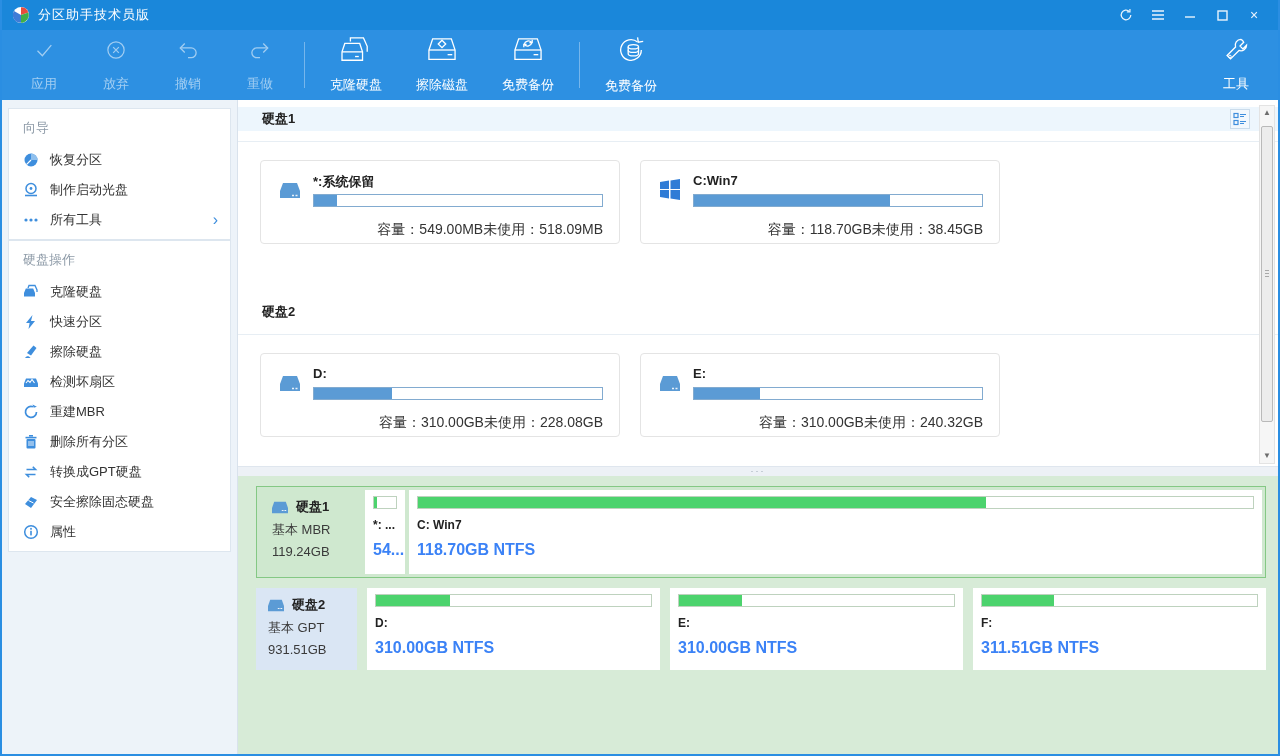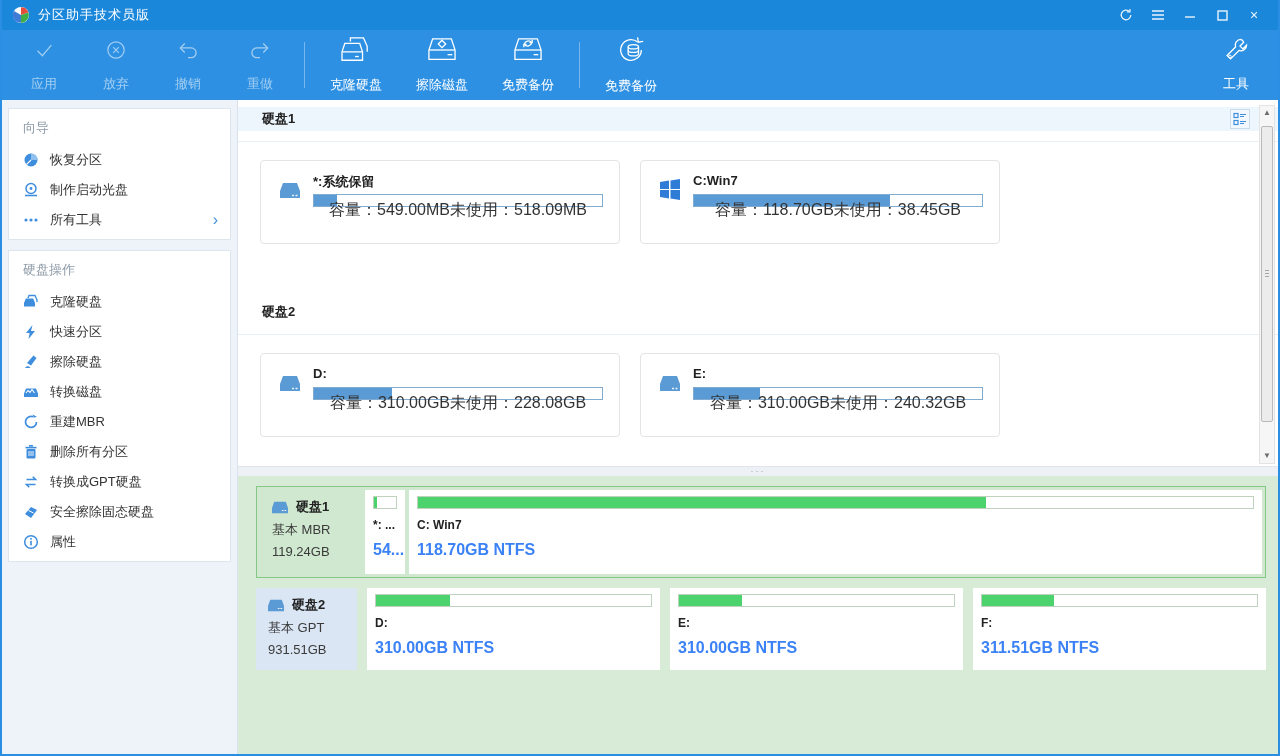--- a/index.html
+++ b/index.html
@@ -22,40 +22,40 @@
   .tb-btn .lbl { font-size:13px; }
   .tb-btn.disabled { opacity:.55; }
   .tb-sep { width:1px; height:46px; background:rgba(255,255,255,.35); margin:0 8px; }
   .tb-right { margin-left:auto; }
 
   
   .content { flex:1; display:flex; min-height:0; }
 
   
   .sidebar { width:236px; background:#edf3f9; border-right:1px solid #d9e2ec; padding:8px 6px; overflow:hidden; }
-  .side-card { background:#fff; border:1px solid #dde6ef; margin-bottom:10px; padding-bottom:4px; }
+  .side-card { background:#fff; border:1px solid #dde6ef; padding-bottom:4px; }
   .side-title { color:#8d9aa7; padding:10px 14px 8px; font-size:13px; }
   .side-item { height:30px; display:flex; align-items:center; padding:0 12px 0 14px; gap:11px; cursor:default; }
   .side-item .txt { color:#333; flex:1; white-space:nowrap; }
   .side-item .chev { color:#3e8edd; font-size:16px; line-height:1; }
   .sicon { width:16px; height:16px; flex:0 0 16px; }
 
   
   .main-col { flex:1; display:flex; flex-direction:column; min-width:0; background:#fff; }
   .main-view { height:366px; position:relative; overflow:hidden; padding-top:7px; }
   .disk-header { height:24px; background:#edf6fd; display:flex; align-items:center; padding-left:24px; font-weight:bold; color:#222; }
   .disk-header.plain { background:transparent; }
   .hrule { border-bottom:1px solid #e7eef4; margin:10px 0 0 0; }
   .cards { display:flex; gap:20px; padding:18px 8px 0 22px; }
   .pcard { width:360px; height:84px; border:1px solid #e4e4e4; border-radius:4px; background:#fff; position:relative; }
   .pcard .picon { position:absolute; left:16px; top:16px; width:26px; height:26px; }
   .pcard .pname { position:absolute; left:52px; top:12px; font-weight:bold; color:#222; }
   .card-bar { position:absolute; left:52px; right:16px; top:33px; height:13px; border:1px solid #82abd0; background:#fff; }
   .card-bar > div { height:100%; background:#5b9bd5; }
-  .pstats { position:absolute; left:52px; right:16px; bottom:22px; display:flex; justify-content:center; font-size:16px; color:#333; }
+  .pstats { position:absolute; left:52px; right:16px; bottom:4px; display:flex; justify-content:flex-end; font-size:14px; color:#333; }
 
   .grid-toggle { position:absolute; top:9px; right:28px; width:20px; height:20px; background:#f2f8fd; border:1px solid #cadcec; display:flex; align-items:center; justify-content:center; }
 
   
   .vscroll { position:absolute; top:5px; right:3px; bottom:2px; width:16px; background:#f6f6f6; border:1px solid #e3e3e3; display:flex; flex-direction:column; align-items:center; }
   .vs-arrow { height:14px; width:100%; text-align:center; font-size:8px; color:#6d6d6d; line-height:14px; }
   .vs-track { flex:1; width:100%; position:relative; }
   .vs-thumb { position:absolute; top:6px; left:1px; right:1px; height:296px; background:#ececec; border:1px solid #b9b9b9; border-radius:2px; }
   .vs-grip { position:absolute; left:3px; right:3px; top:50%; margin-top:-4px; }
   .vs-grip div { height:1px; background:#a8a8a8; margin-bottom:2px; }
@@ -260,21 +260,21 @@
               <path d="M4 9l6.5-7.5 3 2.5-5.5 7.5z" fill="#3e8edd"></path>
               <path d="M2 14c1.5-2.5 4-2.5 5.5 0z" fill="#3e8edd"></path>
             </svg>
           <span class="txt">擦除硬盘</span>
         </div>
         <div class="side-item">
           <svg class="sicon" viewBox="0 0 16 16">
               <path d="M1 9.5l2-5h10l2 5v3.5H1z" fill="#3e8edd"></path>
               <path d="M3 9l2-2.5 2 2 2-3 2.5 3.5" stroke="#fff" stroke-width="1.1" fill="none"></path>
             </svg>
-          <span class="txt">转换磁盘</span>
+          <span class="txt">检测坏扇区</span>
         </div>
         <div class="side-item">
           <svg class="sicon" viewBox="0 0 16 16">
               <path d="M13.5 8A5.5 5.5 0 1 1 10 2.8" stroke="#3e8edd" stroke-width="1.7" fill="none"></path>
               <path d="M9.5 0.5l1.2 3.2 3.2-1z" fill="#3e8edd"></path>
             </svg>
           <span class="txt">重建MBR</span>
         </div>
         <div class="side-item">
           <svg class="sicon" viewBox="0 0 16 16">

